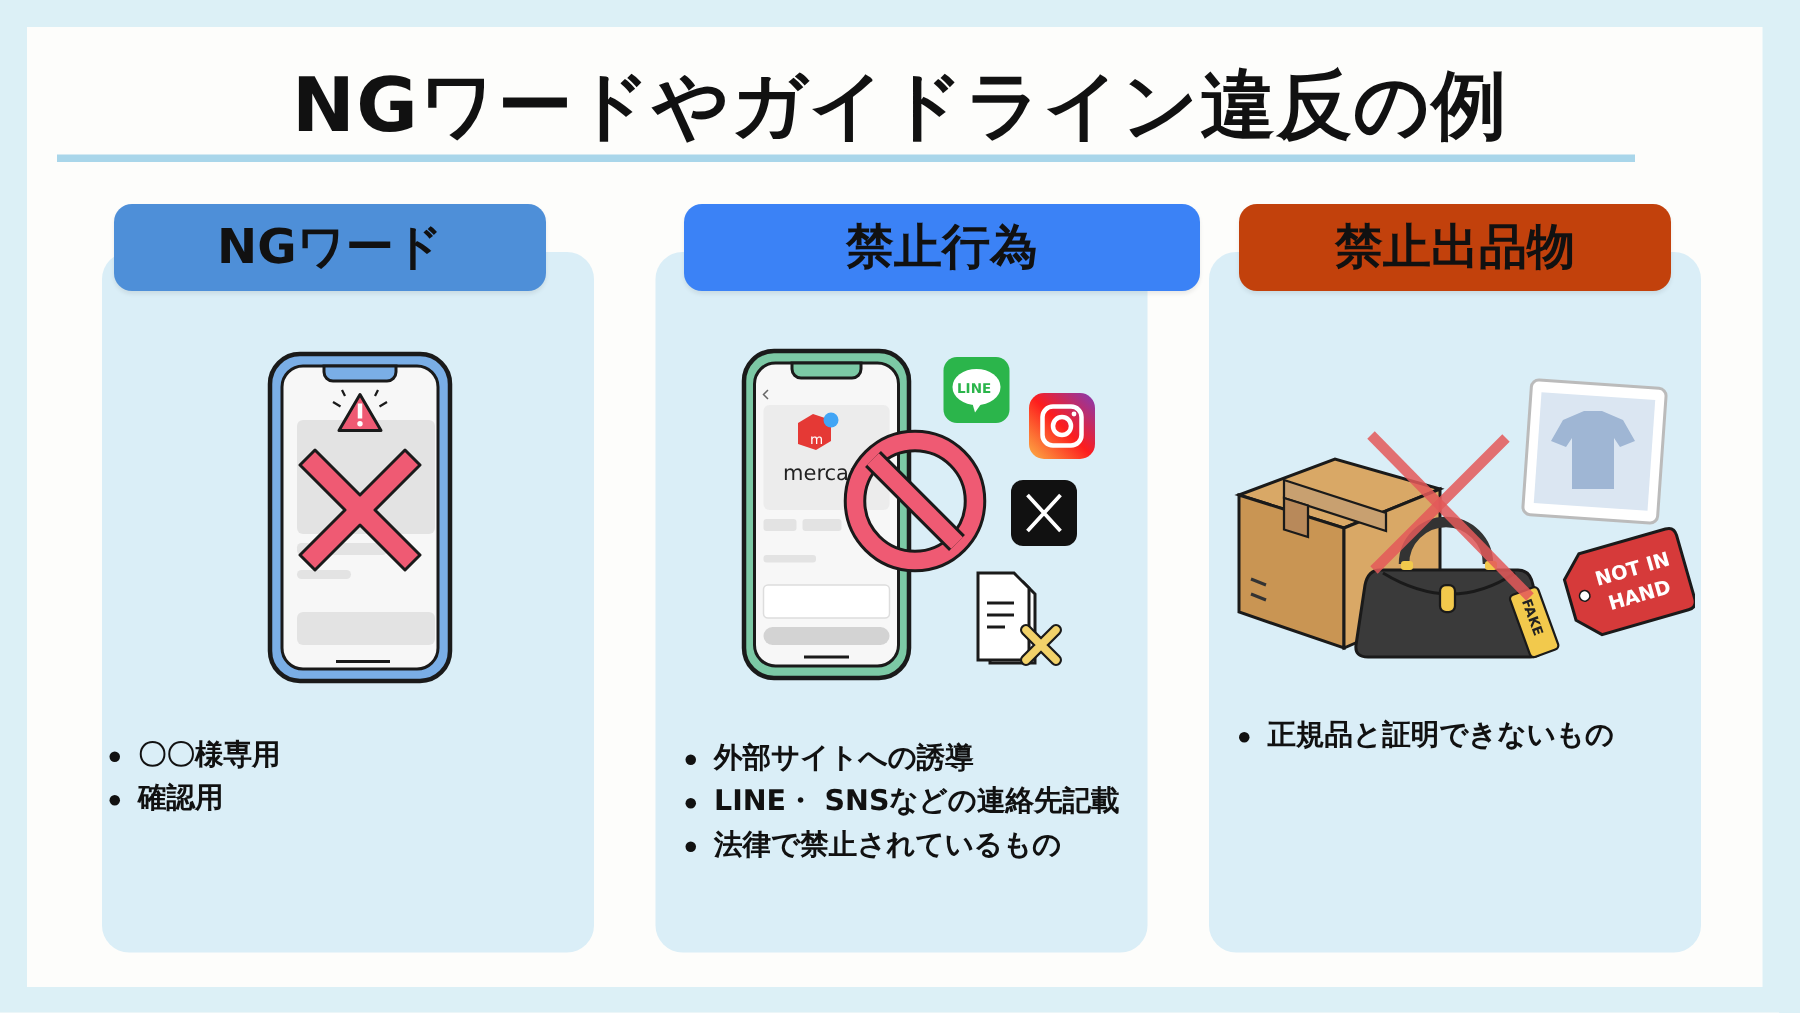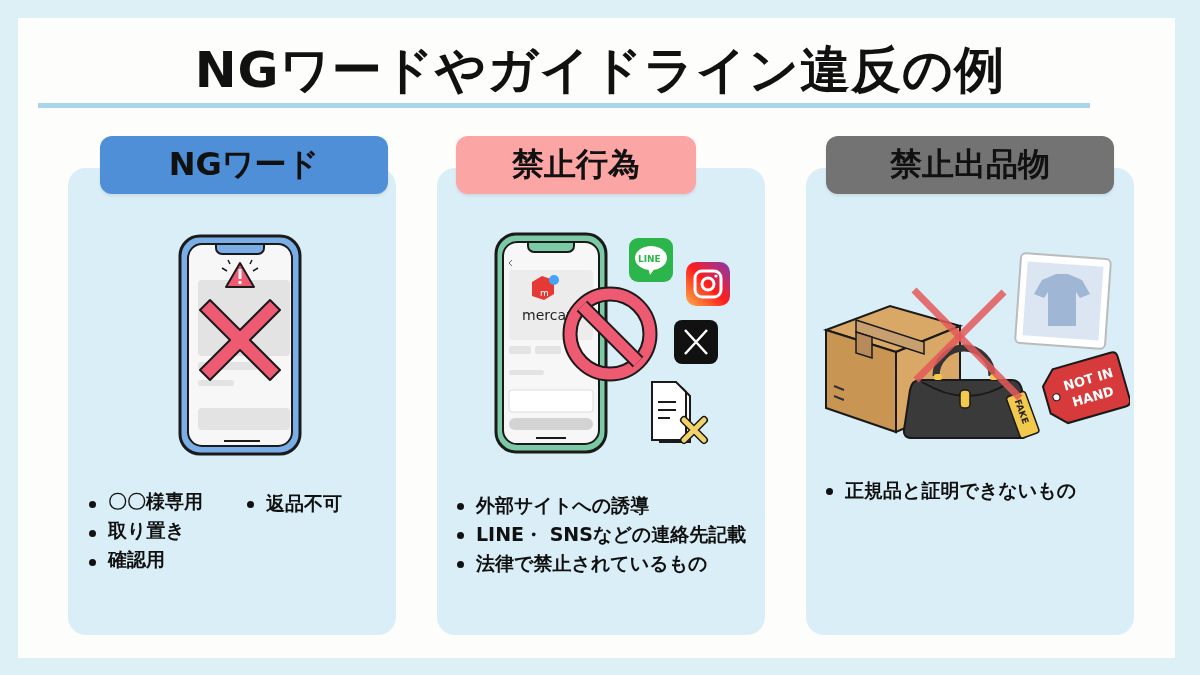--- a/index.html
+++ b/index.html
@@ -49,21 +49,21 @@
 </head>
 <body>
 
 <div class="panel"></div>
 
 <h1 class="title">NGワードやガイドライン違反の例</h1>
 <div class="title-underline"></div>
 
 <section>
   <div class="card" style="left:68px;"></div>
-  <div class="card-header" style="left:100px;width:288px;background:#4e8fd8;">NGワード</div>
+  <div class="card-header" style="left:76px;width:288px;background:#4e8fd8;">NGワード</div>
 
   <div class="illus" style="left:176px;width:130px;">
     <svg width="130" height="230" viewBox="0 0 130 230">
       <rect x="4" y="6" width="120" height="218" rx="20" fill="#7aaee6" stroke="#1a1a1a" stroke-width="3"></rect>
       <rect x="12" y="14" width="104" height="202" rx="14" fill="#f7f7f7" stroke="#1a1a1a" stroke-width="2"></rect>
       <path d="M40 14 h48 v4 a6 6 0 0 1 -6 6 h-36 a6 6 0 0 1 -6 -6z" fill="#7aaee6" stroke="#1a1a1a" stroke-width="2"></path>
       <rect x="22" y="50" width="92" height="76" rx="4" fill="#e3e3e3"></rect>
       <rect x="22" y="132" width="60" height="8" rx="3" fill="#e3e3e3"></rect>
       <rect x="22" y="150" width="36" height="6" rx="3" fill="#e3e3e3"></rect>
       <rect x="22" y="178" width="92" height="22" rx="4" fill="#e3e3e3"></rect>
@@ -73,33 +73,31 @@
         <rect x="62.5" y="39" width="3" height="10" fill="#fff"></rect>
         <circle cx="64" cy="52.5" r="1.8" fill="#fff"></circle>
         <path d="M46 38 l5 3 M82 38 l-5 3 M52 30 l2 4 M76 30 l-2 4" stroke="#1a1a1a" stroke-width="1.5"></path>
       </g>
       <g>
         <path d="M24 80 L34 70 L64 100 L94 70 L104 80 L74 110 L104 140 L94 150 L64 120 L34 150 L24 140 L54 110 Z" fill="#ef5a73" stroke="#1a1a1a" stroke-width="2" stroke-linejoin="round"></path>
       </g>
     </svg>
   </div>
 
-  <ul class="bullets" style="left:84px;top:489px;font-family:Liberation Mono, monospace;">
+  <ul class="bullets" style="left:68px;top:489px;">
     <li>〇〇様専用</li>
-    <li>取り置き</li>
     <li>確認用</li>
   </ul>
   <ul class="bullets" style="left:242px;top:489px;">
-    <li>返品不可</li>
   </ul>
 </section>
 
 <section>
   <div class="card" style="left:437px;"></div>
-  <div class="card-header" style="left:456px;width:240px;background:#fca5a5;">禁止行為</div>
+  <div class="card-header" style="left:456px;width:344px;background:#3b82f6;">禁止行為</div>
 
   <div class="illus" style="left:492px;width:250px;">
     <svg width="250" height="230" viewBox="0 0 250 230">
       <g>
         <rect x="4" y="4" width="110" height="218" rx="20" fill="#7cc9a5" stroke="#1a1a1a" stroke-width="3"></rect>
         <rect x="11" y="12" width="96" height="202" rx="14" fill="#f7f7f7" stroke="#1a1a1a" stroke-width="2"></rect>
         <path d="M36 12 h46 v4 a6 6 0 0 1 -6 6 h-34 a6 6 0 0 1 -6 -6z" fill="#7cc9a5" stroke="#1a1a1a" stroke-width="2"></path>
         <path d="M20 30 l-3 3 l3 3" fill="none" stroke="#666" stroke-width="1"></path>
         <rect x="17" y="40" width="84" height="70" rx="4" fill="#ececec"></rect>
         <g>
@@ -158,21 +156,21 @@
 
   <ul class="bullets" style="left:452px;top:491px;">
     <li>外部サイトへの誘導</li>
     <li>LINE・ SNSなどの連絡先記載</li>
     <li>法律で禁止されているもの</li>
   </ul>
 </section>
 
 <section>
   <div class="card" style="left:806px;"></div>
-  <div class="card-header" style="left:826px;width:288px;background:#737373;">禁止出品物</div>
+  <div class="card-header" style="left:826px;width:288px;background:#c2410c;">禁止出品物</div>
 
   <div class="illus" style="left:820px;top:250px;width:310px;height:190px;">
     <svg width="310" height="190" viewBox="0 0 310 190">
       <g>
         <rect x="198" y="6" width="90" height="90" rx="5" fill="#fff" stroke="#bbb" stroke-width="2" transform="rotate(4 243 51)"></rect>
         <rect x="205" y="14" width="76" height="74" fill="#dbe6f2" transform="rotate(4 243 51)"></rect>
         <path d="M222 30 l14 -6 h12 l14 6 l8 14 l-10 4 l-4 -6 v34 h-28 v-34 l-4 6 l-10 -4z" fill="#9fb6d4"></path>
       </g>
       <g>
         <path d="M6 80 L70 56 L140 76 L76 102 Z" fill="#d9a866" stroke="#1a1a1a" stroke-width="2"></path>

